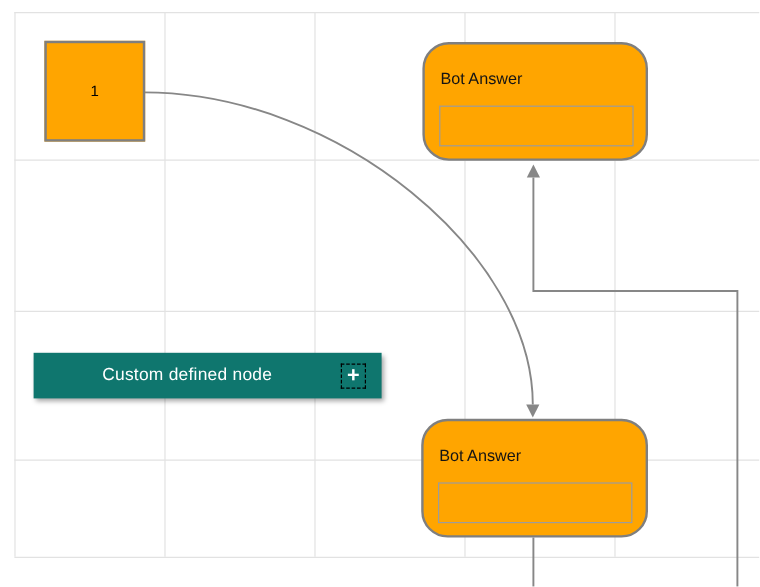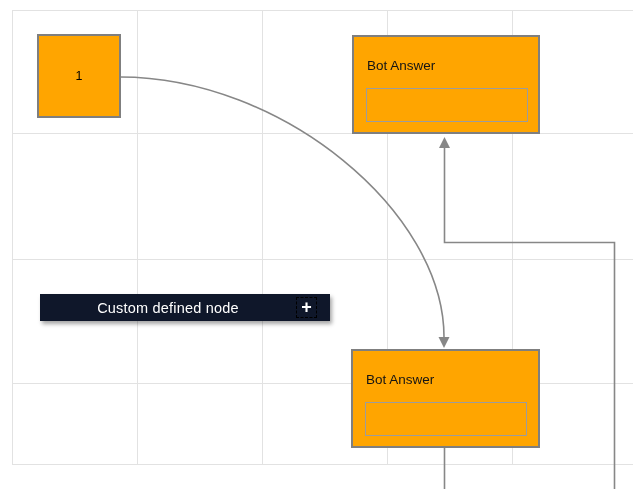--- a/index.html
+++ b/index.html
@@ -5,27 +5,27 @@
   html,body{margin:0;padding:0;background:#ffffff;}
   body{font-family:"Liberation Sans",sans-serif;}
   .canvas{position:relative;width:633px;height:489px;background:#ffffff;overflow:hidden;}
   .layer{position:absolute;left:0;top:0;width:633px;height:489px;}
   .grid-line{stroke:#e2e2e2;stroke-width:1;}
   .conn{stroke:#878787;stroke-width:1.6;fill:none;}
   .arrow{fill:#878787;stroke:none;}
   .node{position:absolute;box-sizing:border-box;background:#ffa500;border:2px solid #7f7f7f;}
   .square-node{left:37px;top:34px;width:84px;height:84px;display:flex;align-items:center;justify-content:center;}
   .square-label{font-size:12.5px;color:#000;}
-  .bot-node{width:188px;height:99px;}
+  .bot-node{width:188px;height:99px;border-radius:22px;}
   .bot-top{left:352px;top:35px;}
   .bot-bottom{left:351px;top:349px;width:189px;}
   .bot-title{position:absolute;left:13px;top:21px;font-size:13.5px;color:#141414;}
   .bot-field{position:absolute;left:12px;top:51px;width:162px;height:34px;box-sizing:border-box;border:1px solid #9c9c9c;background:transparent;}
-  .custom-bar{position:absolute;left:28px;top:294px;width:290px;height:27px;box-sizing:border-box;
-    background:#0f172a;display:flex;align-items:center;box-shadow:2px 3px 4px rgba(0,0,0,0.35);margin-left:12px;}
+  .custom-bar{position:absolute;left:28px;top:294px;width:290px;height:38px;box-sizing:border-box;
+    background:#0f766e;display:flex;align-items:center;box-shadow:2px 3px 4px rgba(0,0,0,0.35);}
   .custom-label{flex:1;text-align:center;font-size:14.5px;color:#ffffff;letter-spacing:0.2px;}
   .plus-port{width:21px;height:21px;box-sizing:border-box;border:1px dashed #000000;margin-right:13px;
     display:flex;align-items:center;justify-content:center;color:#ffffff;font-size:18px;font-weight:600;line-height:1;padding-bottom:2px;}
 </style>
 </head>
 <body>
 
 <div class="canvas">
 
   <svg class="layer" viewBox="0 0 633 489">

